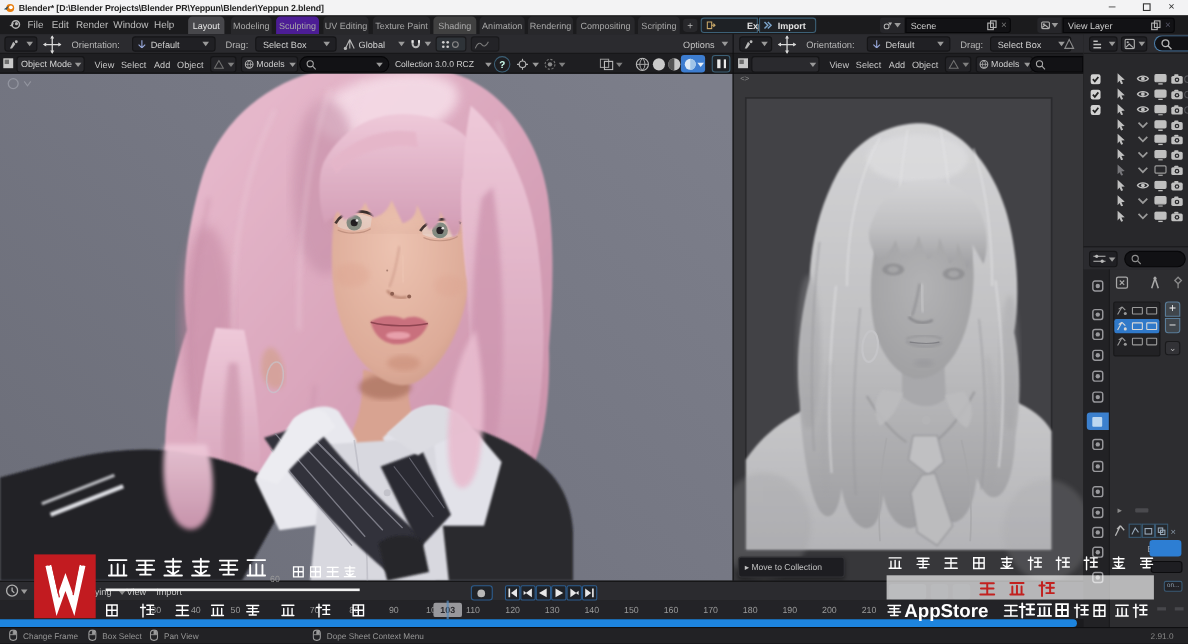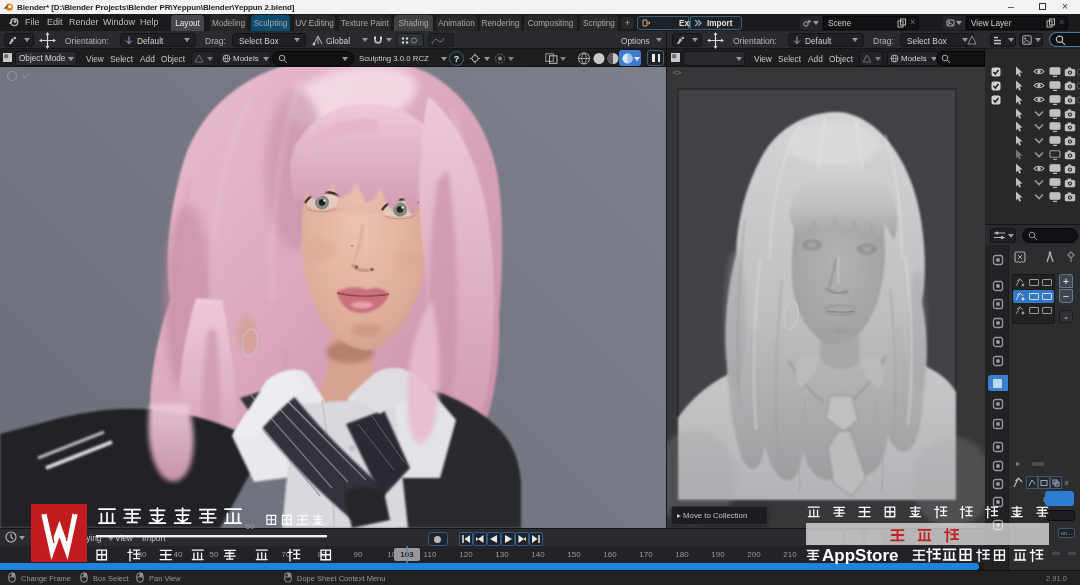--- a/index.html
+++ b/index.html
@@ -17,21 +17,21 @@
       <circle cx="7" cy="4.5" r="1.4" fill="#b5b5b5"></circle>
       <path d="M0.5,6.6 4.8,3.4 3.4,6.9z" fill="#b5b5b5"></path>
     </svg>
     <div style="position:absolute;left:25px;top:17px;font-size:9px;color:#bdbdbd;white-space:nowrap;font-weight:normal;letter-spacing:0px;">File</div>
     <div style="position:absolute;left:47px;top:17px;font-size:9px;color:#bdbdbd;white-space:nowrap;font-weight:normal;letter-spacing:0px;">Edit</div>
     <div style="position:absolute;left:69px;top:17px;font-size:9px;color:#bdbdbd;white-space:nowrap;font-weight:normal;letter-spacing:0px;">Render</div>
     <div style="position:absolute;left:103px;top:17px;font-size:9px;color:#bdbdbd;white-space:nowrap;font-weight:normal;letter-spacing:0px;">Window</div>
     <div style="position:absolute;left:140px;top:17px;font-size:9px;color:#bdbdbd;white-space:nowrap;font-weight:normal;letter-spacing:0px;">Help</div>
     <div style="position:absolute;left:171px;top:15px;width:33px;height:16px;background:#47474b;border-radius:4px 4px 0 0;display:flex;align-items:center;justify-content:center;color:#e6e6e6;font-size:8.2px;">Layout</div>
     <div style="position:absolute;left:210px;top:15px;width:37px;height:16px;background:#28282b;border-radius:4px 4px 0 0;display:flex;align-items:center;justify-content:center;color:#a8a8a8;font-size:8.2px;">Modeling</div>
-    <div style="position:absolute;left:251px;top:15px;width:39px;height:16px;background:#0c4a6e;border-radius:4px 4px 0 0;display:flex;align-items:center;justify-content:center;color:#a8a8a8;font-size:8.2px;">Sculpting</div>
+    <div style="position:absolute;left:251px;top:15px;width:39px;height:16px;background:#4c1d95;border-radius:4px 4px 0 0;display:flex;align-items:center;justify-content:center;color:#a8a8a8;font-size:8.2px;">Sculpting</div>
     <div style="position:absolute;left:294px;top:15px;width:41px;height:16px;background:#28282b;border-radius:4px 4px 0 0;display:flex;align-items:center;justify-content:center;color:#a8a8a8;font-size:8.2px;">UV Editing</div>
     <div style="position:absolute;left:339px;top:15px;width:52px;height:16px;background:#28282b;border-radius:4px 4px 0 0;display:flex;align-items:center;justify-content:center;color:#a8a8a8;font-size:8.2px;">Texture Paint</div>
     <div style="position:absolute;left:394px;top:15px;width:39px;height:16px;background:#404040;border-radius:4px 4px 0 0;display:flex;align-items:center;justify-content:center;color:#a8a8a8;font-size:8.2px;">Shading</div>
     <div style="position:absolute;left:436px;top:15px;width:41px;height:16px;background:#28282b;border-radius:4px 4px 0 0;display:flex;align-items:center;justify-content:center;color:#a8a8a8;font-size:8.2px;">Animation</div>
     <div style="position:absolute;left:480px;top:15px;width:41px;height:16px;background:#28282b;border-radius:4px 4px 0 0;display:flex;align-items:center;justify-content:center;color:#a8a8a8;font-size:8.2px;">Rendering</div>
     <div style="position:absolute;left:524px;top:15px;width:53px;height:16px;background:#28282b;border-radius:4px 4px 0 0;display:flex;align-items:center;justify-content:center;color:#a8a8a8;font-size:8.2px;">Compositing</div>
     <div style="position:absolute;left:580px;top:15px;width:38px;height:16px;background:#28282b;border-radius:4px 4px 0 0;display:flex;align-items:center;justify-content:center;color:#a8a8a8;font-size:8.2px;">Scripting</div>
     <div style="position:absolute;left:621px;top:17px;width:13px;height:12px;background:#28282b;border-radius:3px;color:#b8b8b8;font-size:9px;display:flex;align-items:center;justify-content:center;">+</div>
     <div style="position:absolute;left:637px;top:16px;width:52px;height:14px;background:#1e2125;border:1px solid #3c6076;border-radius:3px 0 0 3px;"></div>
     <svg style="position:absolute;left:642px;top:19px" width="9" height="8" viewBox="0 0 9 8">
@@ -166,21 +166,21 @@
       <path d="M1,4.5h7 M4.5,1a5,5 0 0 1 0,7 M4.5,1a5,5 0 0 0 0,7" fill="none" stroke="#b0b0b0" stroke-width="0.7"></path>
     </svg>
     <div style="position:absolute;left:233px;top:54px;font-size:8px;color:#d0d0d0;white-space:nowrap;font-weight:normal;letter-spacing:0px;">Models</div>
     <div style="position:absolute;left:263px;top:57px;width:0;height:0;border-left:3px solid transparent;border-right:3px solid transparent;border-top:4px solid #9a9a9a;"></div>
     <div style="position:absolute;left:272px;top:51px;width:82px;height:15px;background:#121215;border:1px solid #060608;border-radius:8px;"></div>
     <svg style="position:absolute;left:278px;top:54px" width="10" height="10" viewBox="0 0 10 10">
       <circle cx="4" cy="4" r="2.8" fill="none" stroke="#a8a8a8"></circle>
       <path d="M6.2,6.2 9,9" stroke="#a8a8a8"></path>
     </svg>
     <div style="position:absolute;left:342px;top:57px;width:0;height:0;border-left:3px solid transparent;border-right:3px solid transparent;border-top:4px solid #9a9a9a;"></div>
-    <div style="position:absolute;left:359px;top:54px;font-size:7.8px;color:#cfcfcf;white-space:nowrap;font-weight:normal;letter-spacing:0px;">Sculpting 3.0.0 RCZ</div>
+    <div style="position:absolute;left:359px;top:54px;font-size:7.8px;color:#cfcfcf;white-space:nowrap;font-weight:normal;letter-spacing:0px;">Collection 3.0.0 RCZ</div>
     <div style="position:absolute;left:441px;top:57px;width:0;height:0;border-left:3px solid transparent;border-right:3px solid transparent;border-top:4px solid #9a9a9a;"></div>
     <div style="position:absolute;left:449px;top:51px;width:15px;height:15px;background:#1e1e21;border:1px solid #3c6076;border-radius:8px;color:#cfe;display:flex;align-items:center;justify-content:center;font-size:9px;font-weight:bold;">?</div>
     <svg style="position:absolute;left:470px;top:53px" width="12" height="11" viewBox="0 0 12 11">
       <circle cx="5" cy="5.5" r="3" fill="none" stroke="#b5b5b5"></circle>
       <path d="M5,0.5v2 M5,8.5v2 M0,5.5h2 M8,5.5h2" stroke="#b5b5b5"></path>
     </svg>
     <div style="position:absolute;left:484px;top:57px;width:0;height:0;border-left:3px solid transparent;border-right:3px solid transparent;border-top:4px solid #9a9a9a;"></div>
     <svg style="position:absolute;left:494px;top:53px" width="12" height="11" viewBox="0 0 12 11">
       <circle cx="6" cy="5.5" r="2" fill="#8a8a8a"></circle>
       <circle cx="6" cy="5.5" r="4.5" fill="none" stroke="#777" stroke-dasharray="2 1.5"></circle>

